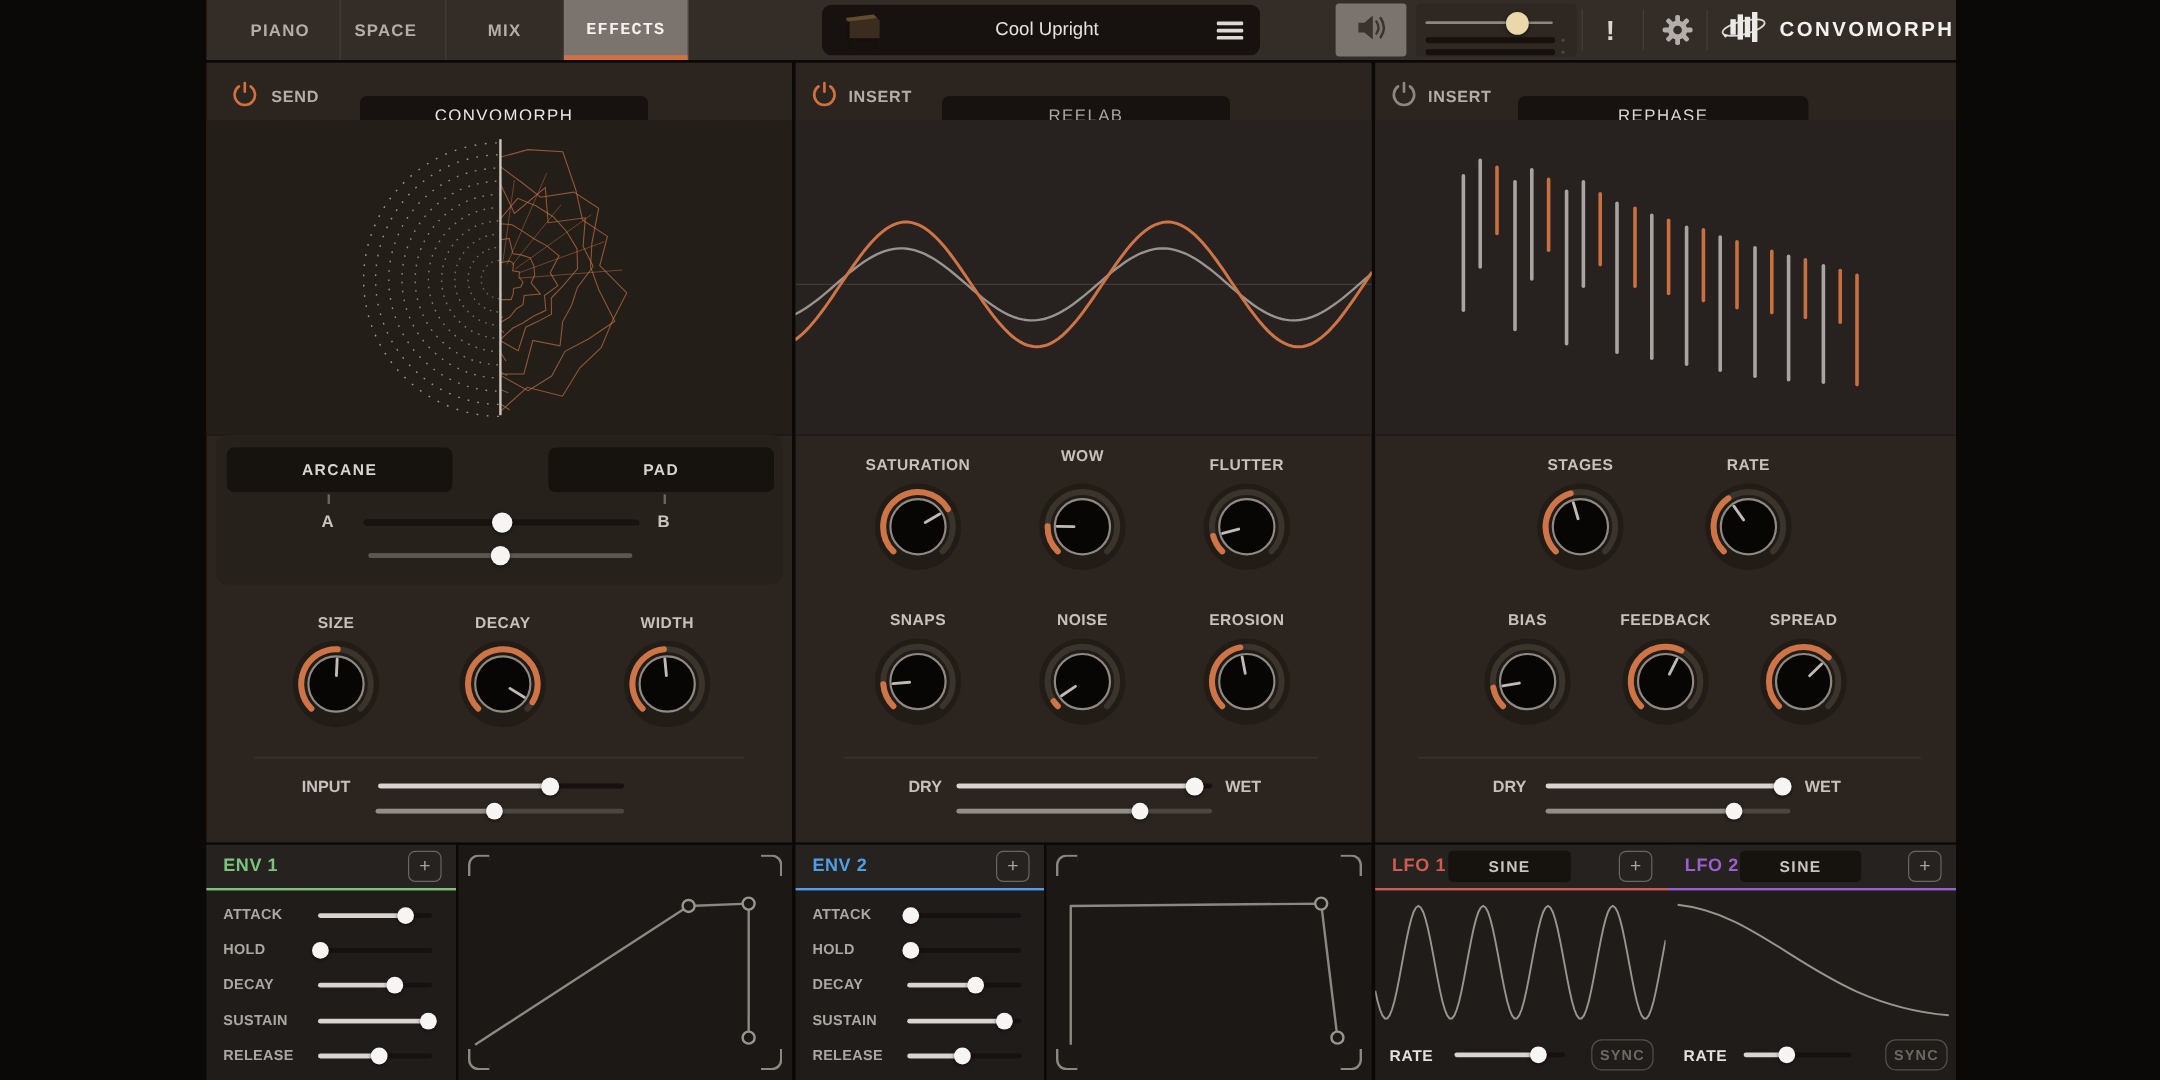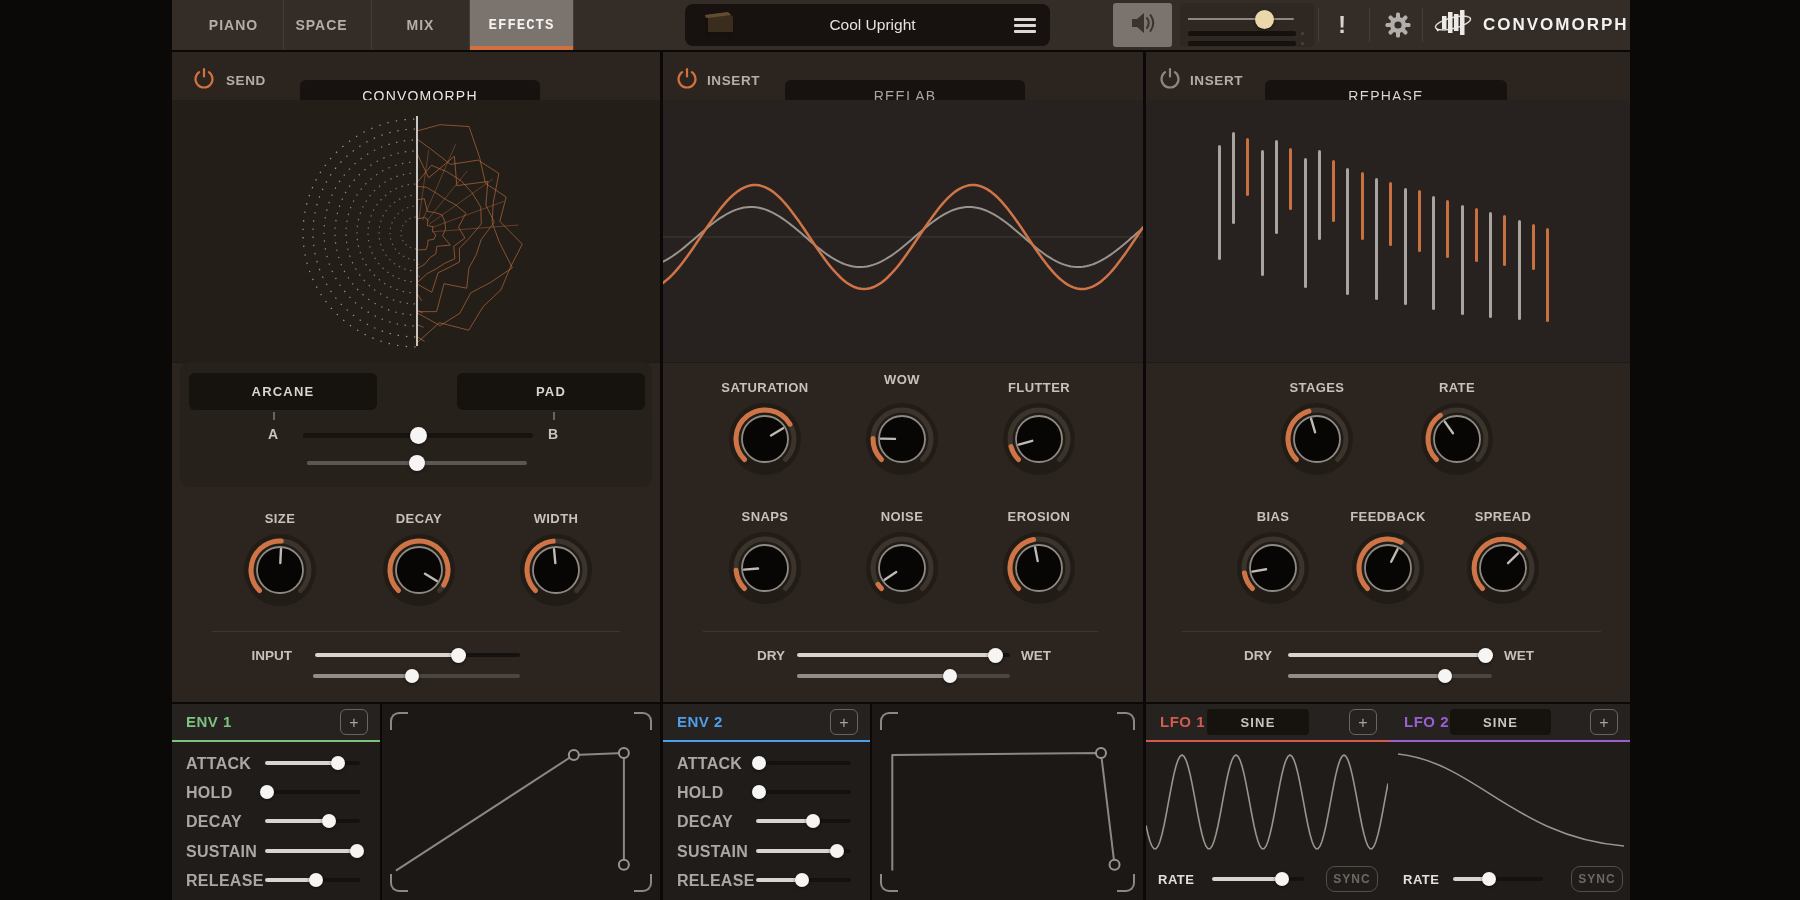--- a/index.html
+++ b/index.html
@@ -45,21 +45,21 @@
   .strack{position:absolute;border-radius:2.5px;}
   .sfill{position:absolute;left:0;top:0;height:100%;border-radius:2.5px;}
   .sthumb{position:absolute;border-radius:50%;background:#f7f5f3;box-shadow:0 1px 3px rgba(0,0,0,.55);}
   
   .modrow{position:absolute;left:0;top:702px;width:1458px;height:198px;}
   .msec{position:absolute;top:2px;height:196px;background:#201c19;}
   .mhead{position:absolute;left:0;top:0;width:100%;height:36px;background:#262220;}
   .mtitle{position:absolute;left:14px;top:9px;font-size:15px;font-weight:700;letter-spacing:.5px;}
   .plus{position:absolute;top:5px;width:28px;height:26px;border:1.5px solid #6b655f;border-radius:6px;background:transparent;color:#a8a39e;font-size:16px;line-height:23px;text-align:center;font-family:inherit;padding:0;cursor:pointer;box-sizing:border-box;}
   .underline{position:absolute;left:0;top:36px;width:100%;height:2px;}
-  .slabel{position:absolute;left:14px;font-size:16px;font-weight:600;letter-spacing:.3px;color:#aca7a2;}
+  .slabel{position:absolute;left:14px;font-size:12px;font-weight:600;letter-spacing:.3px;color:#aca7a2;}
   .graph{background:#1b1815 !important;}
   .corner{position:absolute;width:16px;height:16px;border:0 solid #8d8781;}
   .c-tl{left:8px;top:8px;border-left-width:2px;border-top-width:2px;border-top-left-radius:9px;}
   .c-tr{right:8px;top:8px;border-right-width:2px;border-top-width:2px;border-top-right-radius:9px;}
   .c-bl{left:8px;bottom:8px;border-left-width:2px;border-bottom-width:2px;border-bottom-left-radius:9px;}
   .c-br{right:8px;bottom:8px;border-right-width:2px;border-bottom-width:2px;border-bottom-right-radius:9px;}
   .sinebtn{position:absolute;top:5px;height:26px;background:#16120e;border:none;border-radius:4px;color:#c9c4bf;font-size:13px;font-weight:600;letter-spacing:1.2px;font-family:inherit;cursor:pointer;}
   .ratelbl{position:absolute;top:168px;font-size:13px;font-weight:700;letter-spacing:.5px;color:#e4e0db;}
   .syncbtn{position:absolute;top:162px;width:52px;height:26px;border:1.5px solid #544e48;border-radius:9px;background:transparent;color:#6e6862;font-size:12px;font-weight:700;letter-spacing:1px;font-family:inherit;padding:0;cursor:pointer;box-sizing:border-box;}
 </style>

